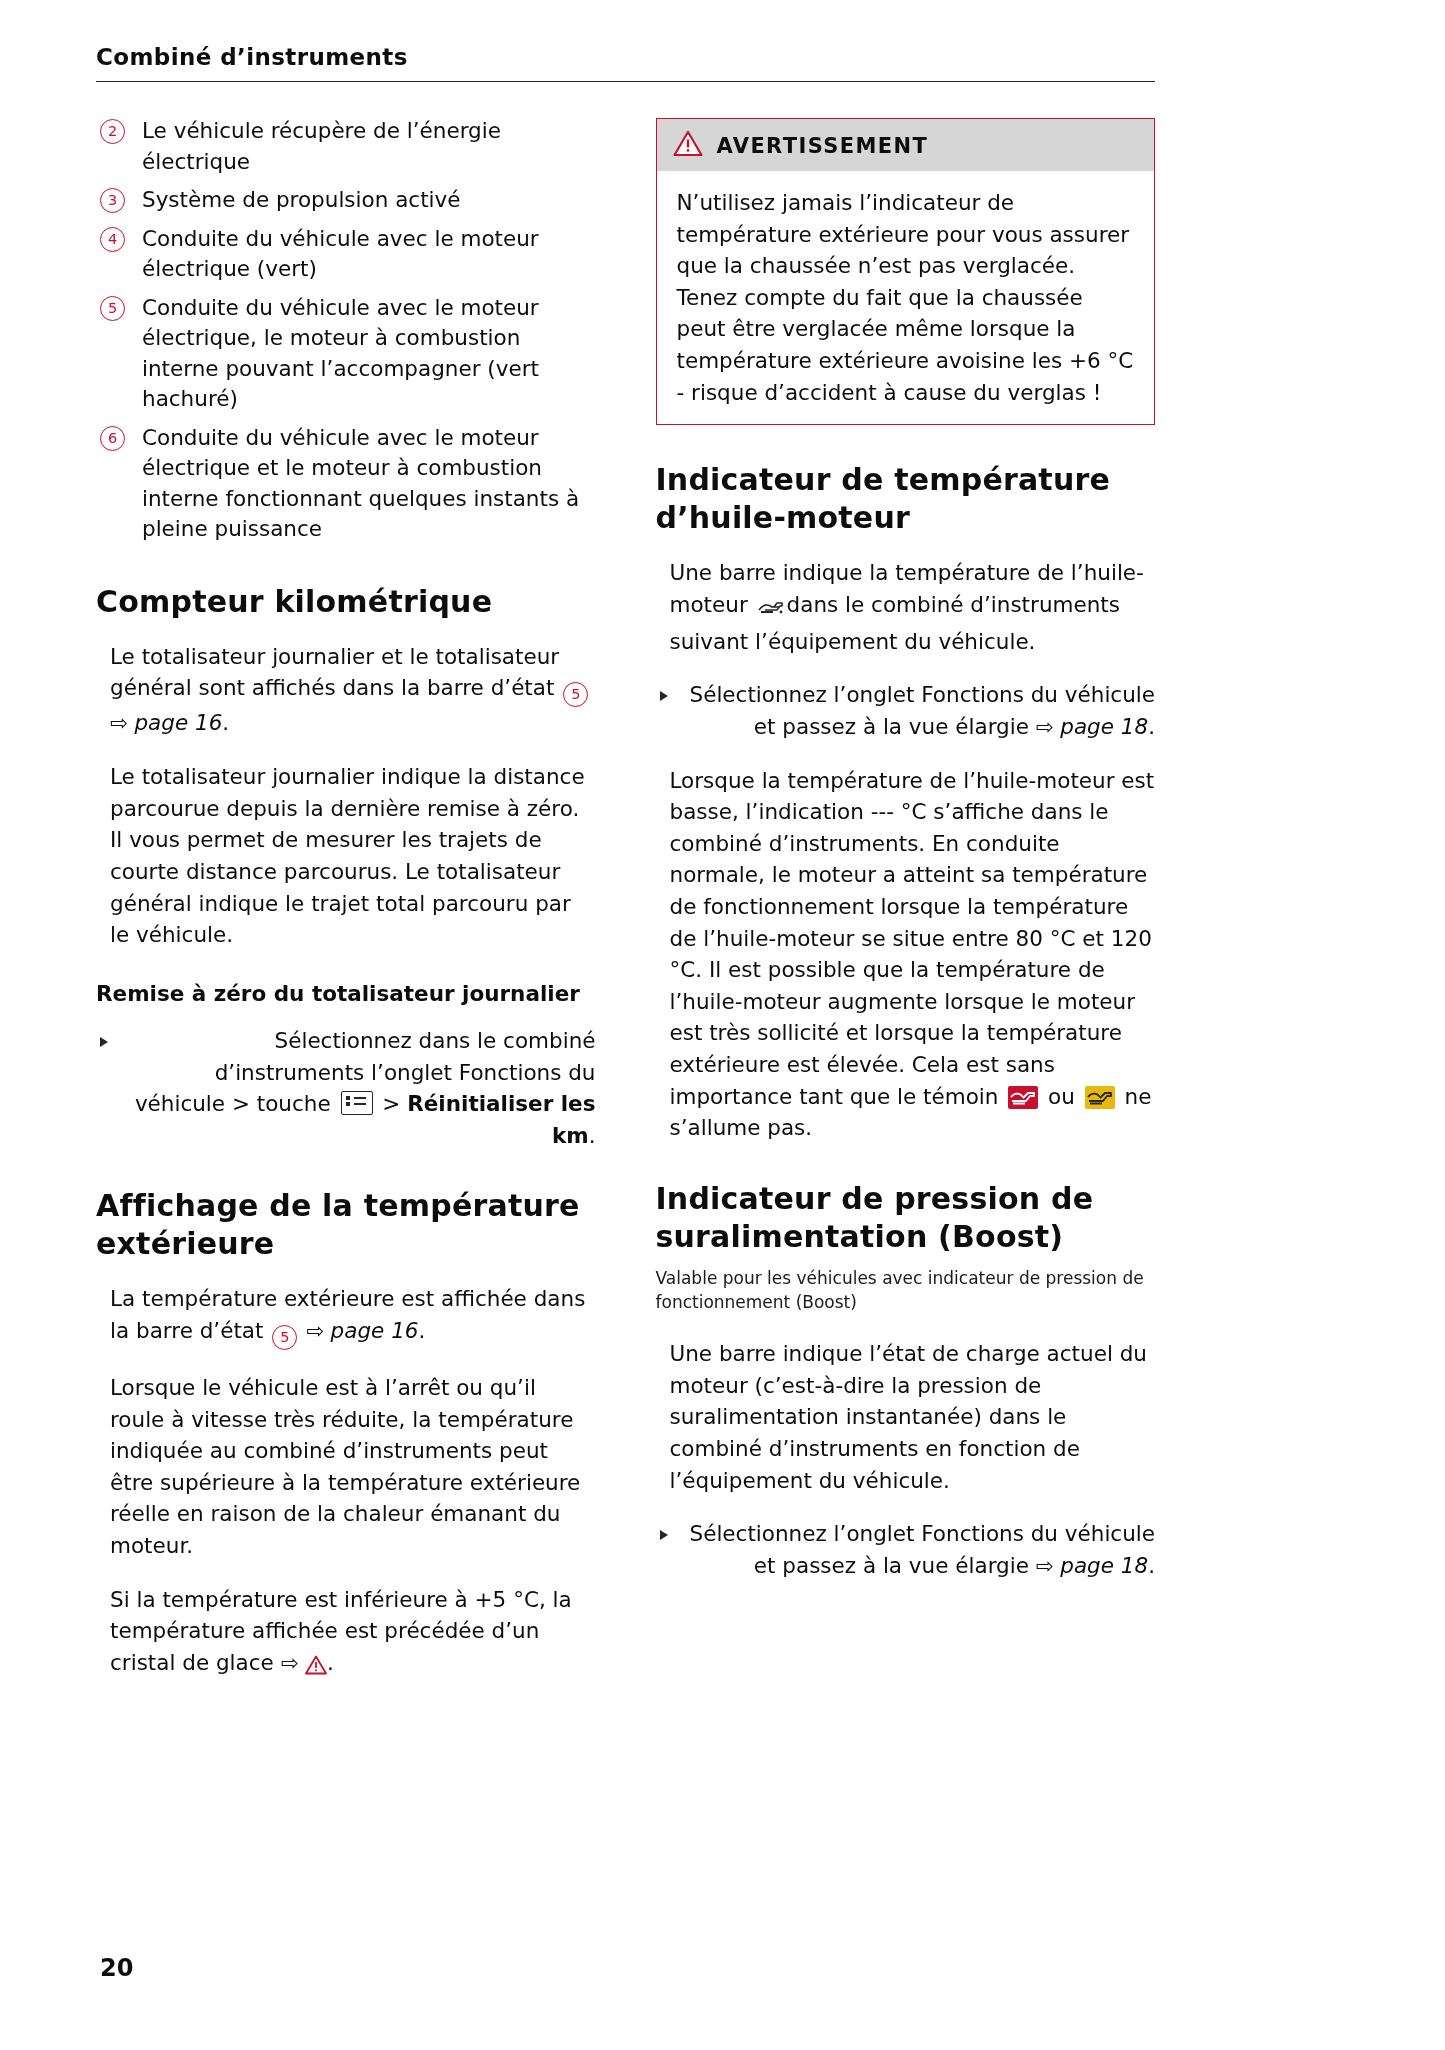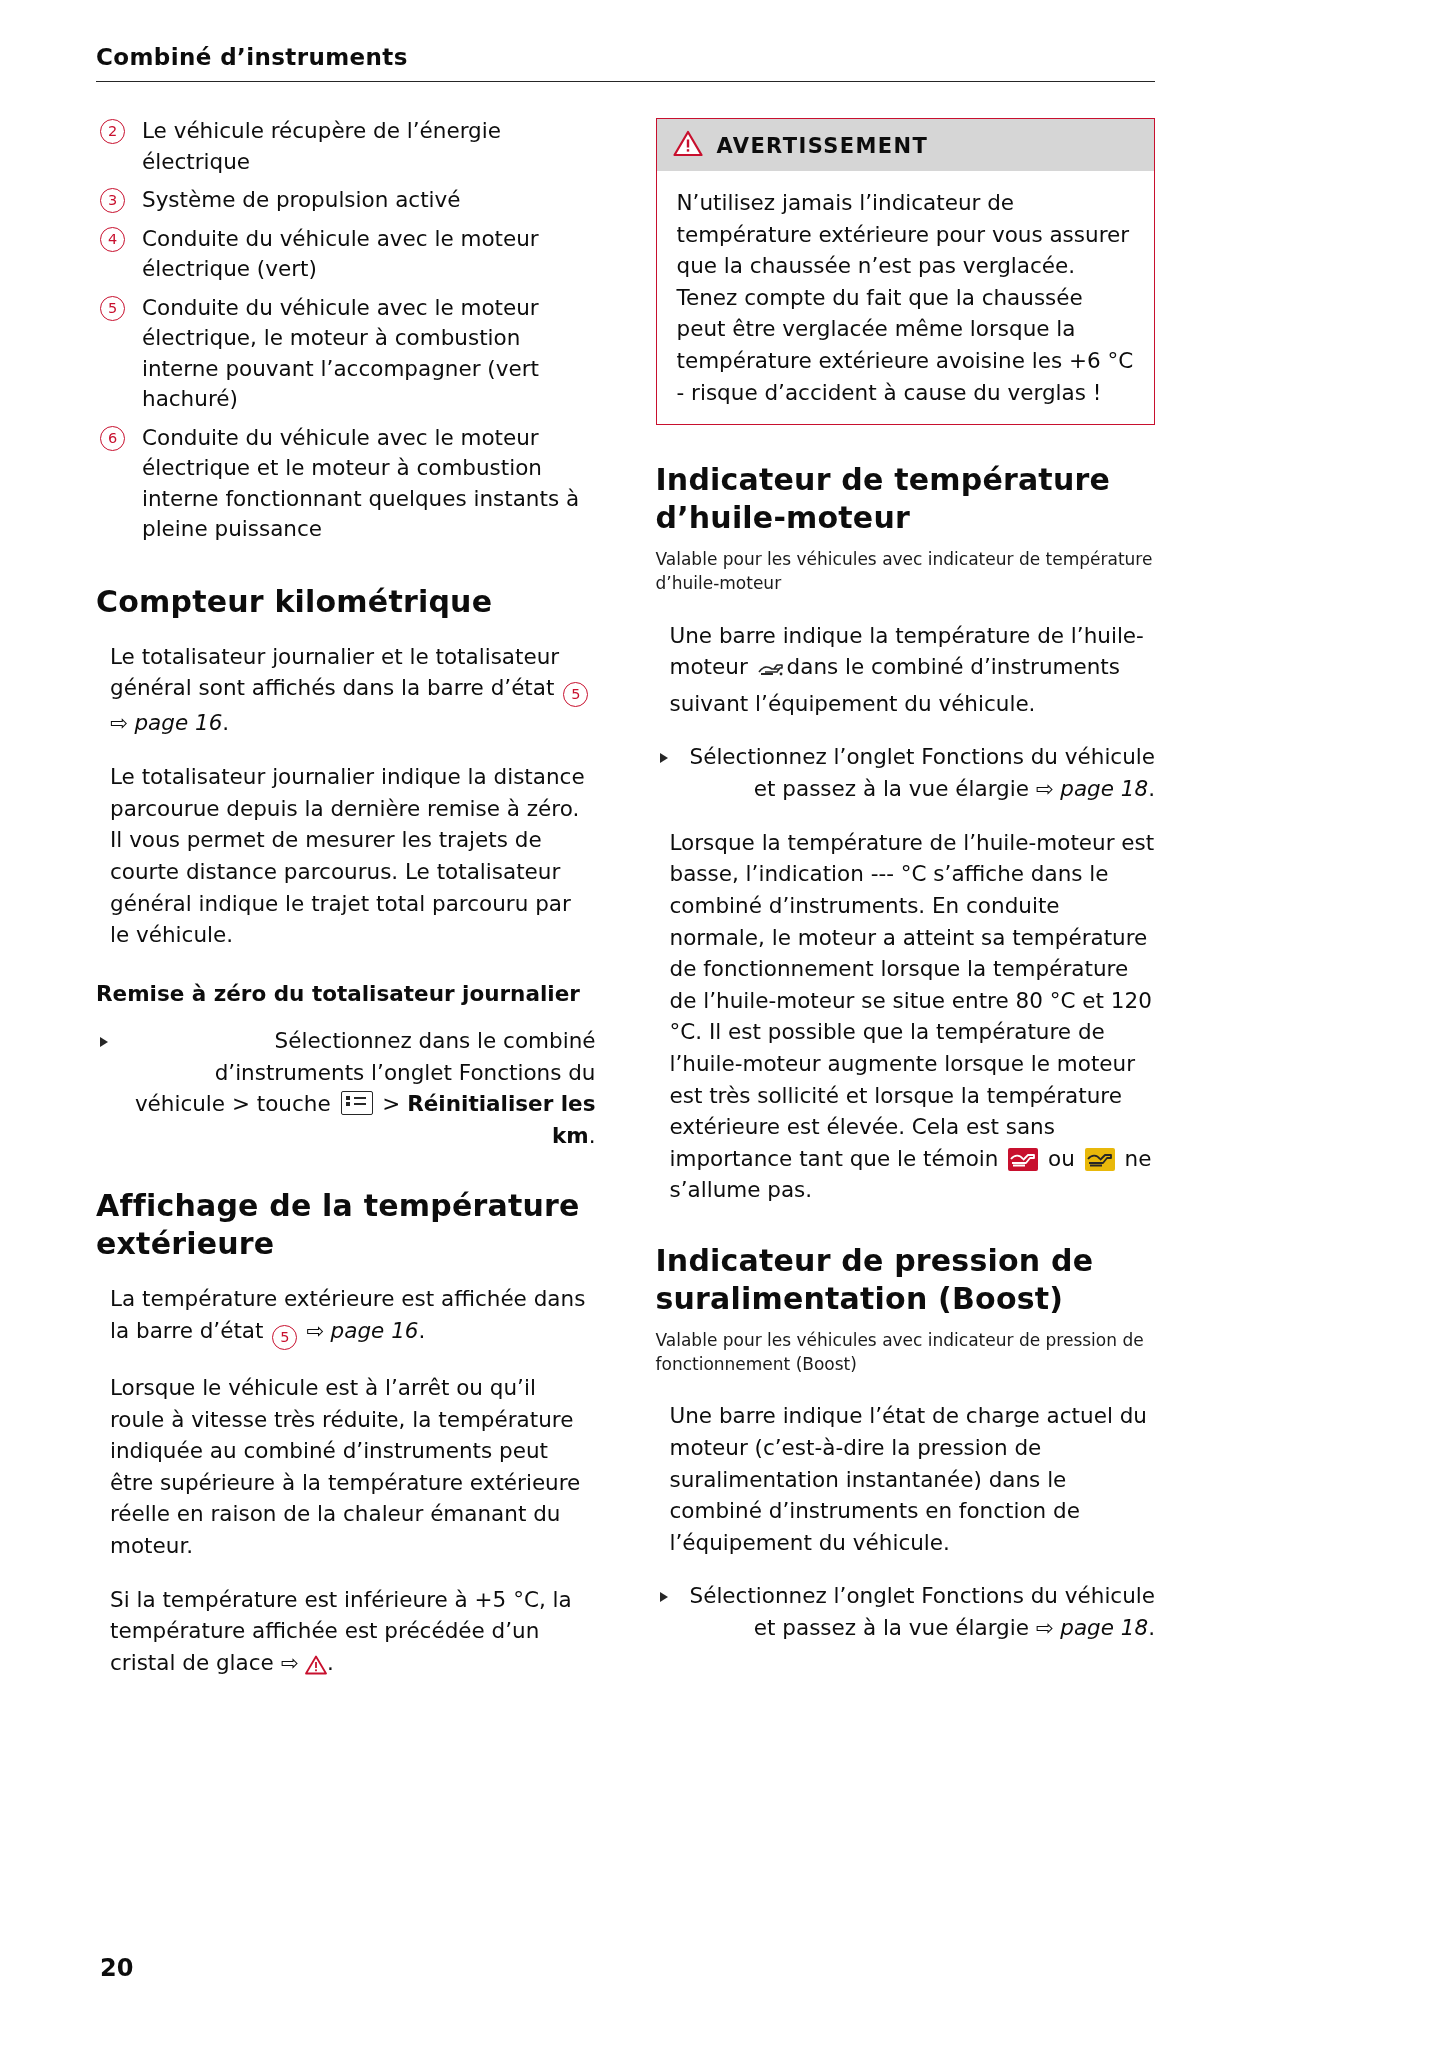--- a/index.html
+++ b/index.html
@@ -305,21 +305,20 @@
             </svg>
           </span>
           <span class="warning-title">AVERTISSEMENT</span>
         </div>
         <div class="warning-body">
           <p>N’utilisez jamais l’indicateur de température extérieure pour vous assurer que la chaussée n’est pas verglacée. Tenez compte du fait que la chaussée peut être verglacée même lorsque la température extérieure avoisine les +6 °C - risque d’accident à cause du verglas !</p>
         </div>
       </div>
 
       <h2>Indicateur de température d’huile-moteur</h2>
-      <div class="subnote">Valable pour les véhicules avec indicateur de température d’huile-moteur</div>
 
       <p>
         <span>Une barre indique la température de l’huile-moteur</span>
         <span class="icon-oiltemp">
           <svg width="28" height="20" viewBox="0 0 28 20" aria-hidden="true">
             <path d="M2 13 C6 7, 11 7, 15 10 L22 10" fill="none" stroke="#262626" stroke-width="1.6"></path>
             <path d="M8 13 L20 13 L23 9 L25 9 L25 6 L20 6 L17 10" fill="none" stroke="#262626" stroke-width="1.6" stroke-linejoin="round"></path>
             <rect x="4" y="14" width="12" height="2" fill="#262626"></rect>
             <circle cx="24" cy="15" r="1.4" fill="#262626"></circle>
           </svg>

